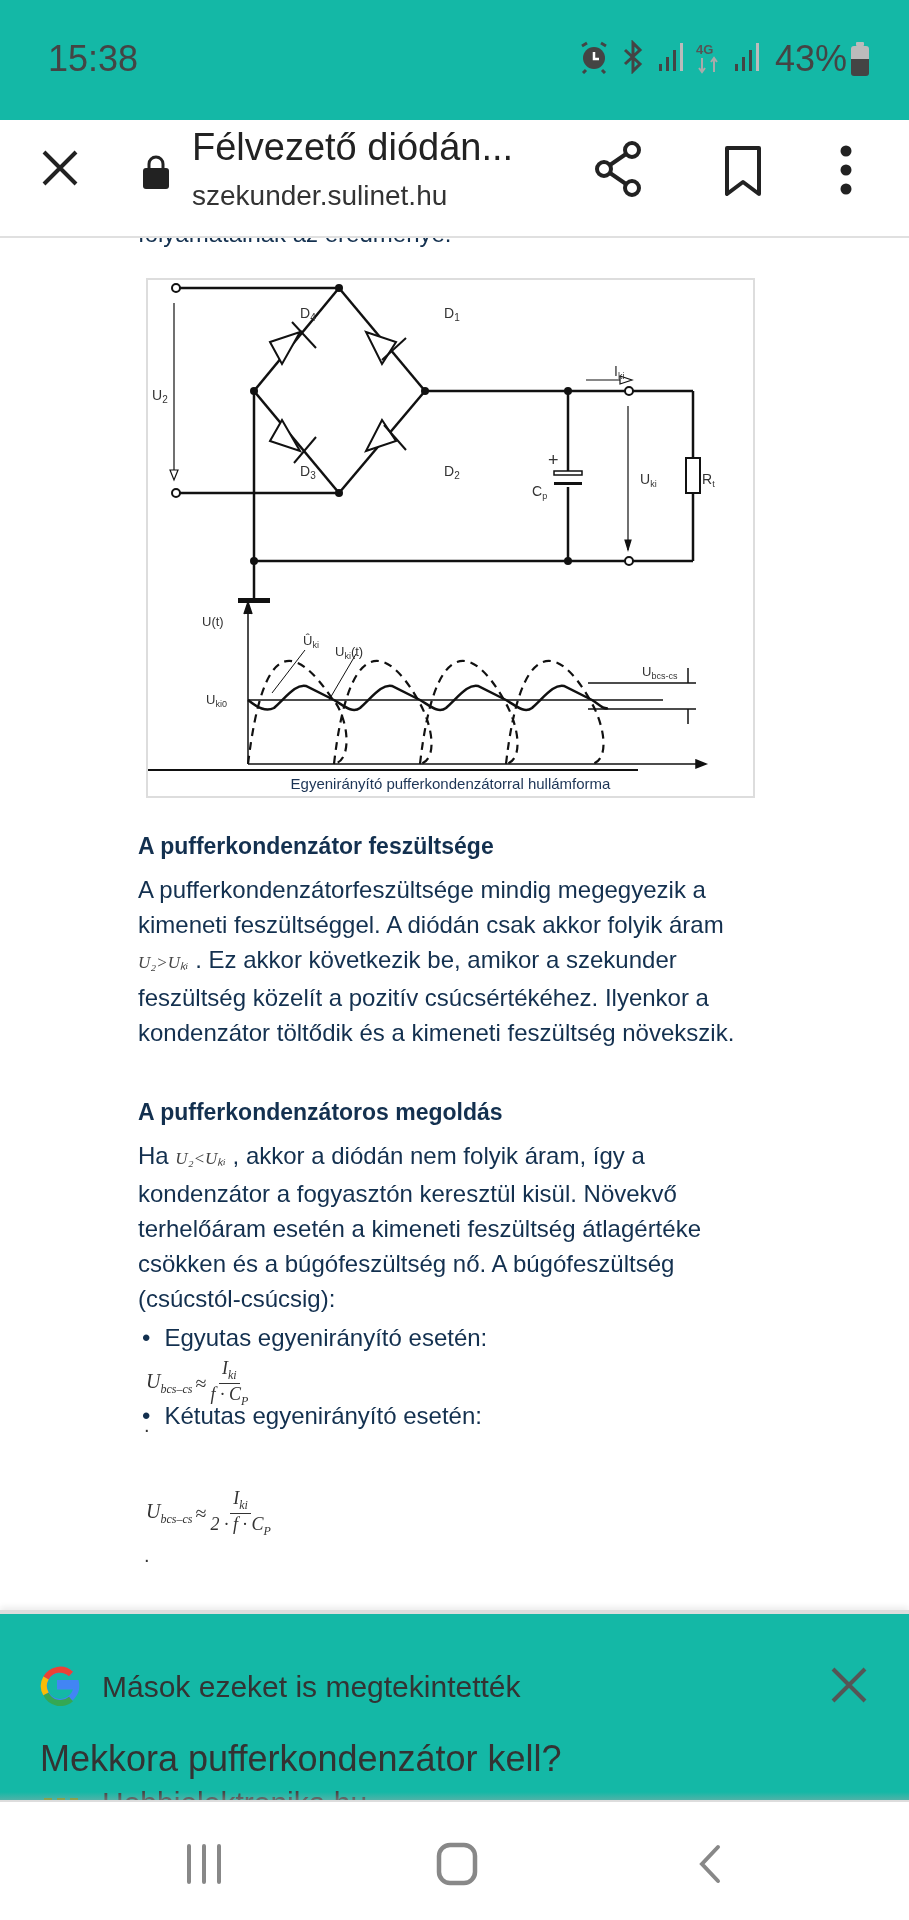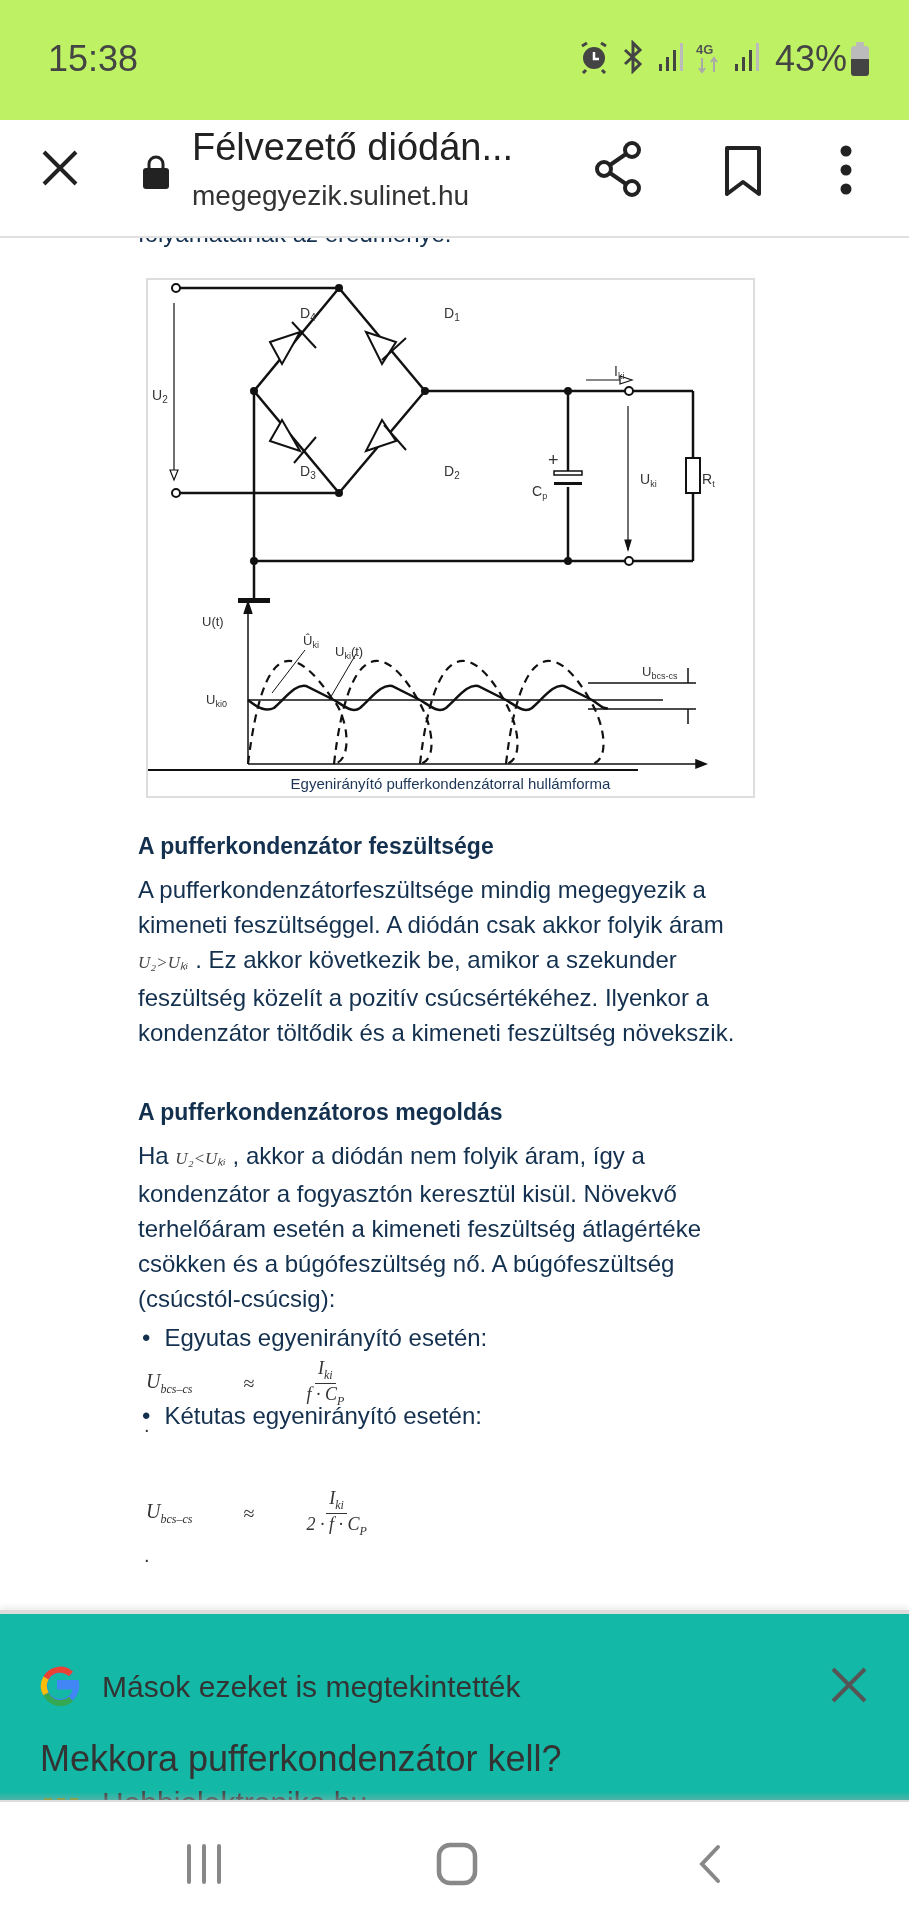--- a/index.html
+++ b/index.html
@@ -1,17 +1,17 @@
 <!DOCTYPE html>
 <html><head>
 <meta charset="utf-8">
 <style>
   * { box-sizing: border-box; margin: 0; padding: 0; }
   html, body { width: 909px; height: 1920px; overflow: hidden; background: #ffffff; font-family: "Liberation Sans", sans-serif; }
-  .status-bar { position: absolute; top: 0; left: 0; width: 909px; height: 120px; background: #bef264; }
+  .status-bar { position: absolute; top: 0; left: 0; width: 909px; height: 120px; background: #14b8a6; }
   .status-time { position: absolute; left: 48px; top: 38px; font-size: 36px; color: #444; }
   .status-icons { position: absolute; right: 150px; top: 40px; display: flex; align-items: center; gap: 12px; }
   .status-battery-pct { position: absolute; right: 62px; top: 38px; font-size: 36px; color: #444; }
   .battery { position: absolute; right: 40px; top: 46px; width: 18px; height: 30px; border-radius: 3px; background: linear-gradient(#bbb 0 45%, #444 45% 100%); }
   .battery::before { content: ""; position: absolute; top: -4px; left: 5px; width: 8px; height: 4px; background: #bbb; border-radius: 1px; }
 
   .toolbar { position: absolute; top: 120px; left: 0; width: 909px; height: 118px; background: #fff; border-bottom: 2px solid #e0e0e0; }
   .tb-close { position: absolute; left: 38px; top: 26px; width: 44px; height: 44px; }
   .tb-lock { position: absolute; left: 142px; top: 34px; }
   .tb-title { position: absolute; left: 192px; top: 6px; font-size: 38px; color: #222; white-space: nowrap; }
@@ -24,21 +24,21 @@
   .cut-text { position: absolute; left: 138px; top: -18px; font-size: 24px; color: #13304f; }
   .figure { position: absolute; left: 146px; top: 40px; width: 609px; height: 520px; border: 2px solid #ddd; background: #fff; }
   .figure svg { position: absolute; left: 0; top: 0; }
   .fig-caption { position: absolute; left: 0; width: 100%; bottom: 4px; text-align: center; font-size: 15px; color: #1c3455; }
 
   .h3 { position: absolute; left: 138px; font-size: 23px; font-weight: bold; color: #13304f; margin-top: 9px; }
   .para { position: absolute; left: 138px; width: 640px; font-size: 24px; line-height: 35px; color: #13304f; }
   .math { font-family: "Liberation Serif", serif; font-style: italic; font-size: 17px; color: #444; }
   .bullet { position: absolute; left: 142px; font-size: 24px; color: #13304f; }
   .bullet::before { content: "•"; margin-right: 14px; }
-  .formula { position: absolute; left: 146px; display: flex; align-items: center; font-family: "Liberation Serif", serif; font-style: italic; color: #333; font-size: 20px; gap: 48px; }
+  .formula { position: absolute; left: 146px; display: flex; align-items: center; font-family: "Liberation Serif", serif; font-style: italic; color: #333; font-size: 20px; }
   .formula .frac { display: inline-flex; flex-direction: column; align-items: center; margin-left: 4px; font-size: 18px; }
   .formula .frac .num { border-bottom: 1px solid #333; padding: 0 3px; }
   .formula sub { font-size: 12px; }
   .dot { position: absolute; left: 144px; font-size: 20px; color: #333; }
 
   .bottom-sheet { position: absolute; top: 1610px; left: 0; width: 909px; height: 190px; background: #14b8a6; border-top: 4px solid #ddd; box-shadow: 0 -3px 6px rgba(0,0,0,0.08); overflow: hidden; }
   .bs-glogo { position: absolute; left: 40px; top: 52px; }
   .bs-title { position: absolute; left: 102px; top: 56px; font-size: 30px; color: #333; }
   .bs-close { position: absolute; left: 830px; top: 52px; }
   .bs-article { position: absolute; left: 40px; top: 124px; font-size: 36px; color: #333; }
@@ -88,21 +88,21 @@
 
 <div class="toolbar">
   <svg class="tb-close" viewBox="0 0 44 44">
       <path d="M6 6 L38 38 M38 6 L6 38" stroke="#222" stroke-width="4"></path>
     </svg>
   <svg class="tb-lock" width="28" height="36" viewBox="0 0 28 36">
       <path d="M7 15 V10 a7 7 0 0 1 14 0 V15" stroke="#222" stroke-width="3" fill="none"></path>
       <rect x="1" y="14" width="26" height="21" rx="3" fill="#222"></rect>
     </svg>
   <div class="tb-title">Félvezető diódán...</div>
-  <div class="tb-url">megegyezik.sulinet.hu</div>
+  <div class="tb-url">szekunder.sulinet.hu</div>
   <svg class="tb-share" width="54" height="58" viewBox="0 0 54 58">
       <circle cx="40" cy="10" r="7" fill="none" stroke="#222" stroke-width="4"></circle>
       <circle cx="12" cy="29" r="7" fill="none" stroke="#222" stroke-width="4"></circle>
       <circle cx="40" cy="48" r="7" fill="none" stroke="#222" stroke-width="4"></circle>
       <path d="M18 25 L34 14 M18 33 L34 44" stroke="#222" stroke-width="4"></path>
     </svg>
   <svg class="tb-bookmark" width="42" height="54" viewBox="0 0 42 54">
       <path d="M5 4 H37 V50 L21 38 L5 50 Z" fill="none" stroke="#222" stroke-width="4" stroke-linejoin="round"></path>
     </svg>
   <svg class="tb-more" width="20" height="52" viewBox="0 0 20 52">

